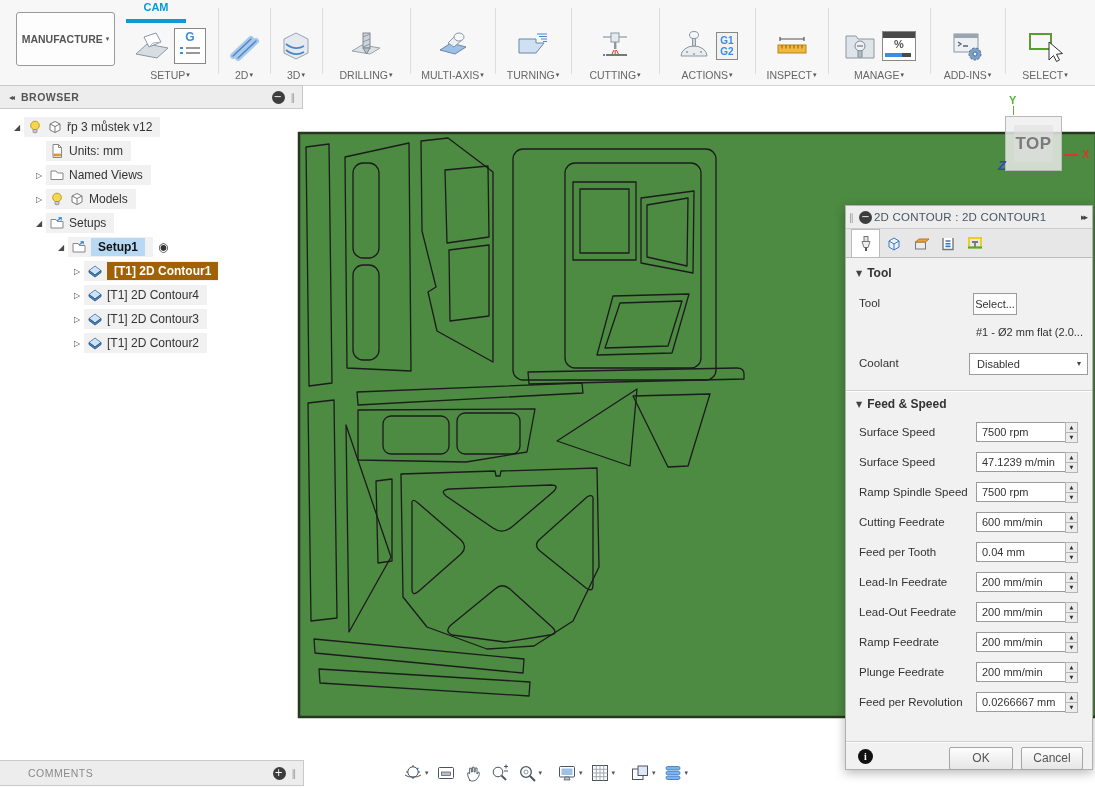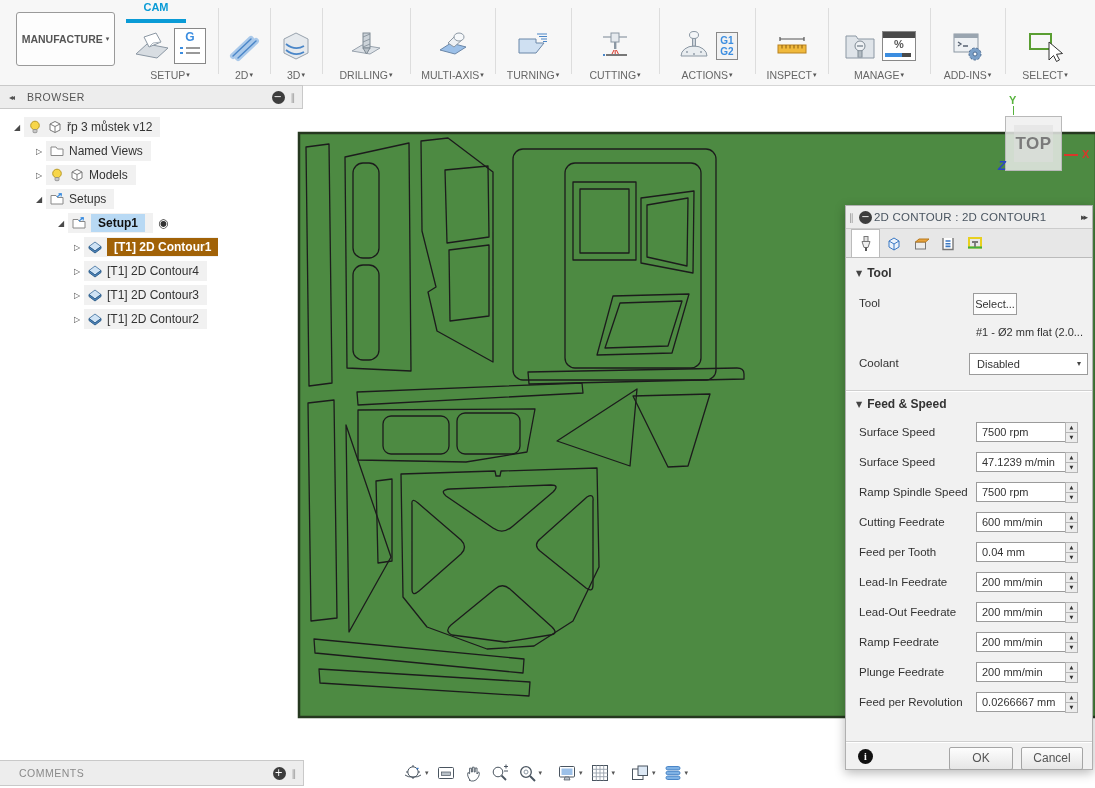--- a/index.html
+++ b/index.html
@@ -41,40 +41,40 @@
   .gletter{display:block;text-align:center;color:#3b8de0;font-weight:bold;font-size:12px;margin-top:1px;}
   .gline{height:2px;background:#999;margin:3px 5px 0 11px;position:relative;}
   .gline::before{content:"";position:absolute;left:-6px;top:0;width:3px;height:2px;background:#3b8de0;}
   .g1g2{border:1px solid #888;background:#f2f2f2;padding:2px 3px;display:flex;flex-direction:column;
         line-height:1.1;font-size:10px;font-weight:bold;color:#3b8de0;}
 
   
   .browser{position:absolute;left:0;top:85px;width:303px;z-index:12;}
   .palette-bar{height:22px;background:#ededed;border:1px solid #c9c9c9;border-left:none;display:flex;
                align-items:center;font-size:10.5px;color:#555;letter-spacing:.5px;}
-  .pb-title{font-weight:normal;margin-left:14px;}
+  .pb-title{font-weight:bold;margin-left:8px;}
   .pb-chev{color:#555;font-size:8px;margin-left:9px;letter-spacing:-2px;}
   .pb-right{margin-left:auto;display:flex;align-items:center;gap:6px;margin-right:6px;}
   .circ-ic{width:13px;height:13px;border-radius:50%;background:#3d3d3d;color:#fff;display:flex;align-items:center;
            justify-content:center;font-size:10px;line-height:1;cursor:pointer;}
   .drag-h{color:#9a9a9a;font-size:10px;cursor:pointer;}
   .tree{padding-top:6px;}
   .trow{height:24px;display:flex;align-items:center;font-size:12px;color:#333;}
   .arrow{width:14px;flex:none;text-align:center;font-size:8px;color:#4a4a4a;cursor:pointer;}
   .ml1{margin-left:10px;}.ml2{margin-left:32px;}.ml3{margin-left:54px;}.ml4{margin-left:70px;}
   .band{display:flex;align-items:center;gap:4px;background:#f1f1f1;padding:2px 8px 2px 3px;cursor:pointer;}
   .lbl-dark{background:#a16207;color:#fff;font-weight:bold;padding:2px 7px;margin:-2px -8px -2px 0;}
   .lbl-blue{background:#b8d9f4;color:#111;font-weight:bold;padding:2px 7px;margin:-2px 0 -2px 0;}
   .radio-g{margin-left:5px;font-size:12px;color:#333;}
 
   
   .comments{position:absolute;left:0;top:760px;width:303px;height:24px;background:#ededed;
             border:1px solid #c9c9c9;border-left:none;display:flex;align-items:center;z-index:12;
             font-size:10.5px;color:#8a8a8a;letter-spacing:.5px;}
-  .cm-title{margin-left:19px;}
+  .cm-title{margin-left:28px;}
 
   
   .navbar{position:absolute;left:403px;top:761px;height:24px;display:flex;align-items:center;gap:7px;z-index:12;}
   .navitem{display:flex;align-items:center;gap:2px;cursor:pointer;}
 
   
   .dialog{position:absolute;left:845px;top:205px;width:246px;height:563px;background:#f1f1f1;
           border:1px solid #b0b0b0;box-shadow:0 3px 10px rgba(0,0,0,.28);z-index:20;font-size:11.5px;color:#333;}
   .dlg-header{height:22px;background:#ededed;border-bottom:1px solid #ccc;display:flex;align-items:center;
               color:#4a5560;font-size:11.5px;}
@@ -517,20 +517,29 @@
           <svg width="16" height="16">
             <use href="#sym-bulb"></use>
           </svg>
           <svg width="16" height="16">
             <use href="#sym-component"></use>
           </svg>
           <span>řp 3 můstek v12</span>
         </span>
     </div>
     <div class="trow">
+      <span class="arrow ml2"></span>
+      <span class="band">
+          <svg width="16" height="16">
+            <use href="#sym-document"></use>
+          </svg>
+          <span>Units: mm</span>
+        </span>
+    </div>
+    <div class="trow">
       <span class="arrow ml2 glyph">▷</span>
       <span class="band">
           <svg width="16" height="16">
             <use href="#sym-folder"></use>
           </svg>
           <span>Named Views</span>
         </span>
     </div>
     <div class="trow">
       <span class="arrow ml2 glyph">▷</span>

